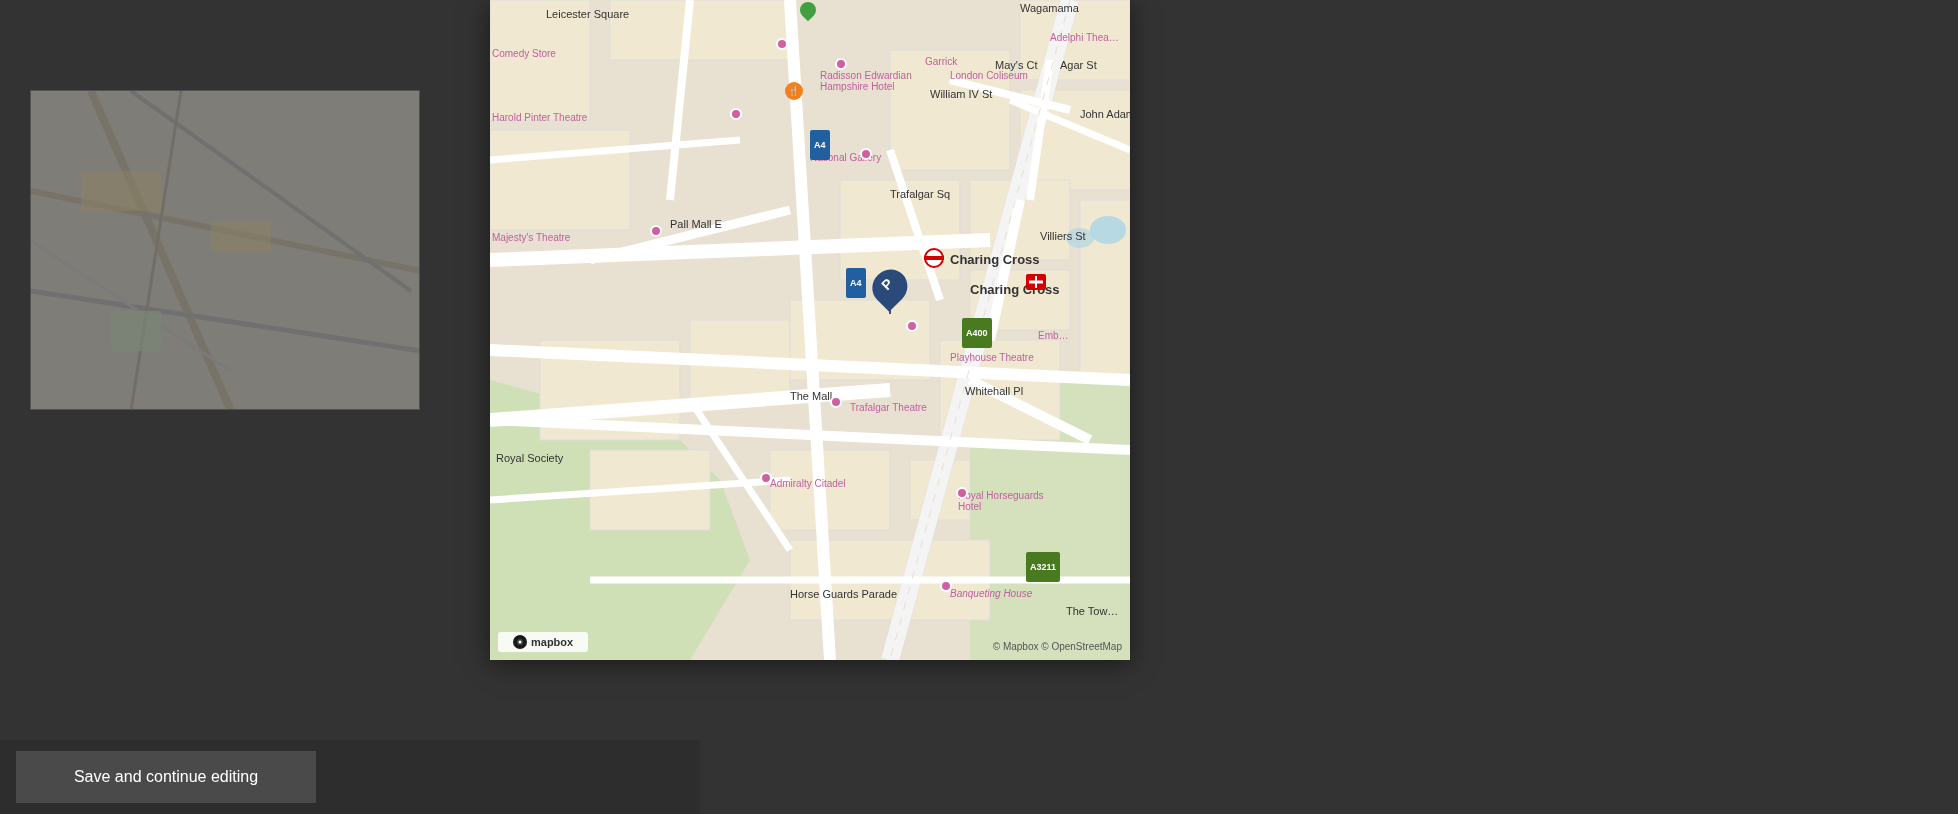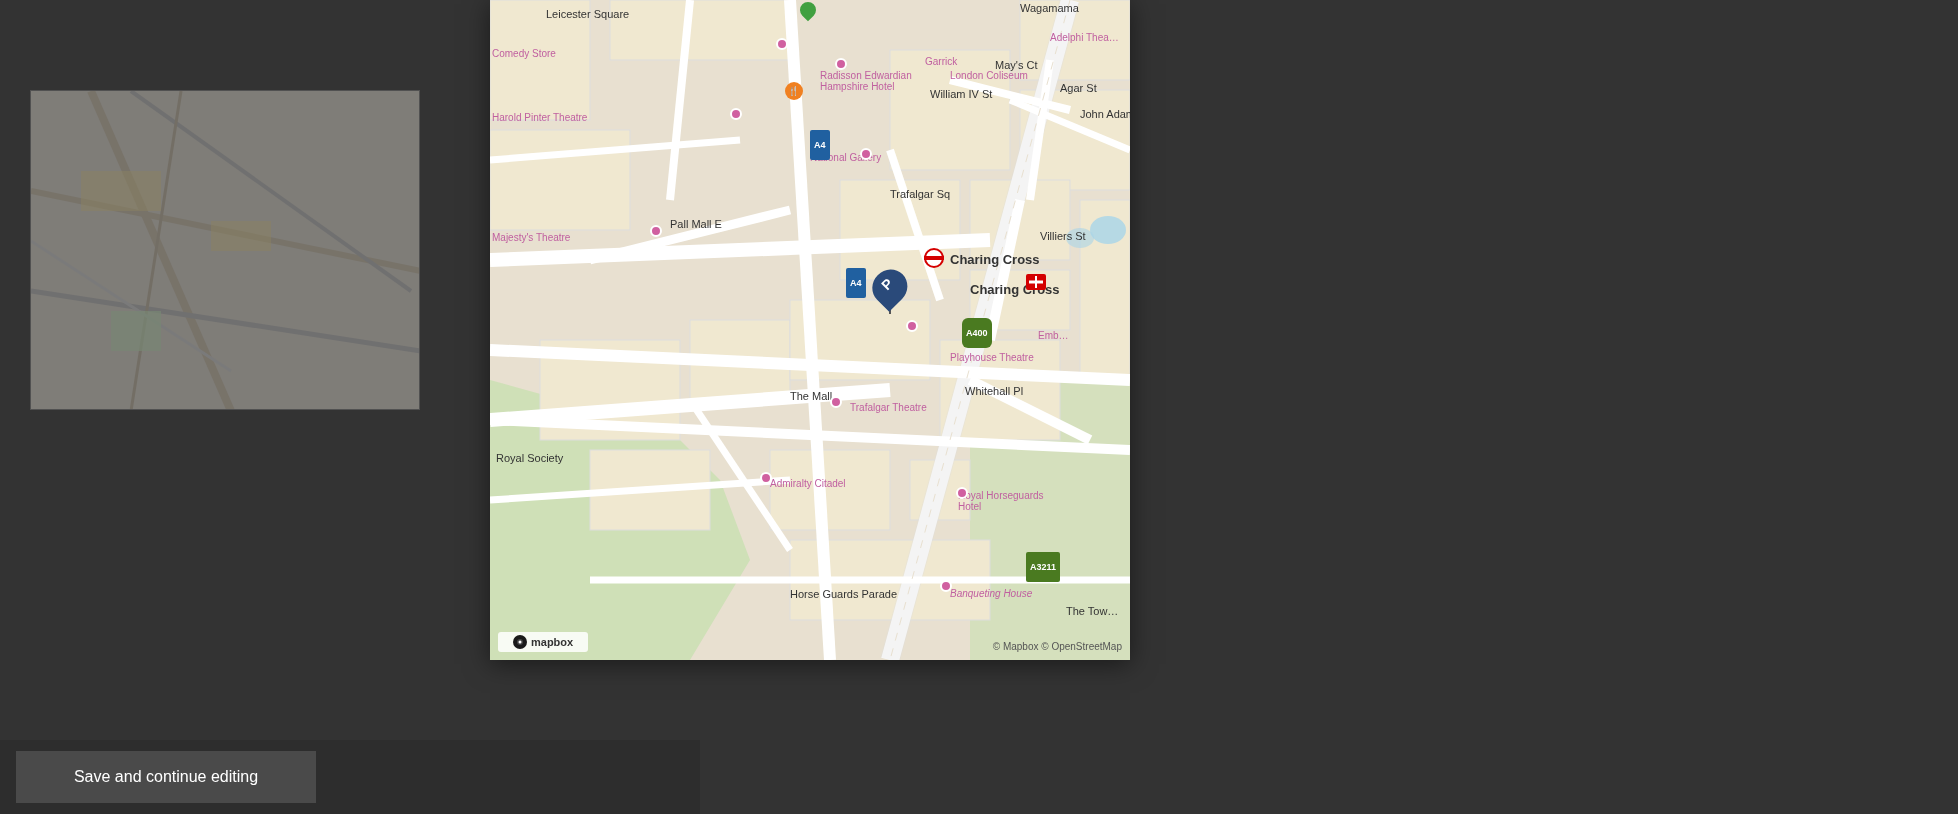--- a/index.html
+++ b/index.html
@@ -331,21 +331,21 @@
 
     <div class="map-label dark" style="top:8px; left:56px;">Leicester Square</div>
     <div class="map-label dark" style="top:2px; left:530px;">Wagamama</div>
     <div class="map-label dark" style="top:30px; left:505px;margin-top:29px;">May's Ct</div>
     <div class="map-label pink" style="top:48px; left:2px;">Comedy Store</div>
     <div class="map-label pink" style="top:56px; left:435px;">Garrick</div>
     <div class="map-label pink" style="top:32px; left:560px;">Adelphi Thea…</div>
     <div class="map-label pink" style="top:70px; left:460px;">London Coliseum</div>
     <div class="map-label pink" style="top:70px; left:330px;">Radisson Edwardian<br>Hampshire Hotel</div>
     <div class="map-label dark" style="top:88px; left:440px;">William IV St</div>
-    <div class="map-label dark" style="top:82px; left:570px;">Agar St</div>
+    <div class="map-label dark" style="top:59px; left:570px;">Agar St</div>
     <div class="map-label pink" style="top:112px; left:2px;">Harold Pinter Theatre</div>
     <div class="map-label pink" style="top:152px; left:320px;">National Gallery</div>
     <div class="map-label dark" style="top:108px; left:590px;">John Adam…</div>
     <div class="map-label dark" style="top:188px; left:400px;">Trafalgar Sq</div>
     <div class="map-label dark" style="top:230px; left:550px;">Villiers St</div>
     <div class="map-label dark" style="top:218px; left:180px;">Pall Mall E</div>
     <div class="map-label pink" style="top:232px; left:2px;">Majesty's Theatre</div>
     <div class="map-label dark" style="top:252px; left:460px; font-size:13px; font-weight:bold;">Charing Cross</div>
     <div class="map-label dark" style="top:282px; left:480px; font-size:13px; font-weight:bold;">Charing Cross</div>
     <div class="map-label pink" style="top:330px; left:548px;">Emb…</div>
@@ -355,21 +355,21 @@
     <div class="map-label dark" style="top:385px; left:475px;">Whitehall Pl</div>
     <div class="map-label dark" style="top:452px; left:6px;">Royal Society</div>
     <div class="map-label pink" style="top:478px; left:280px;">Admiralty Citadel</div>
     <div class="map-label pink" style="top:490px; left:468px;">Royal Horseguards<br>Hotel</div>
     <div class="map-label dark" style="top:588px; left:300px;">Horse Guards Parade</div>
     <div class="map-label pink" style="top:588px; left:460px;font-style:italic;">Banqueting House</div>
     <div class="map-label dark" style="top:605px; left:576px;">The Tow…</div>
 
     <div class="road-badge blue" style="top:130px; left:320px;">A4</div>
     <div class="road-badge blue" style="top:268px; left:356px;">A4</div>
-    <div class="road-badge" style="top:318px; left:472px;border-radius:6px;">A400</div>
+    <div class="road-badge" style="top:318px; left:472px;">A400</div>
     <div class="road-badge" style="top:552px; left:536px;">A3211</div>
 
     <div style="position:absolute; top:38px; left:286px; width:12px; height:12px; background:#d060a0; border-radius:50%; border:2px solid #fff;"></div>
     <div style="position:absolute; top:58px; left:345px; width:12px; height:12px; background:#d060a0; border-radius:50%; border:2px solid #fff;"></div>
     <div style="position:absolute; top:108px; left:240px; width:12px; height:12px; background:#d060a0; border-radius:50%; border:2px solid #fff;"></div>
     <div style="position:absolute; top:148px; left:370px; width:12px; height:12px; background:#d060a0; border-radius:50%; border:2px solid #fff;"></div>
     <div style="position:absolute; top:225px; left:160px; width:12px; height:12px; background:#d060a0; border-radius:50%; border:2px solid #fff;"></div>
     <div style="position:absolute; top:320px; left:416px; width:12px; height:12px; background:#d060a0; border-radius:50%; border:2px solid #fff;"></div>
     <div style="position:absolute; top:396px; left:340px; width:12px; height:12px; background:#d060a0; border-radius:50%; border:2px solid #fff;"></div>
     <div style="position:absolute; top:472px; left:270px; width:12px; height:12px; background:#d060a0; border-radius:50%; border:2px solid #fff;"></div>

